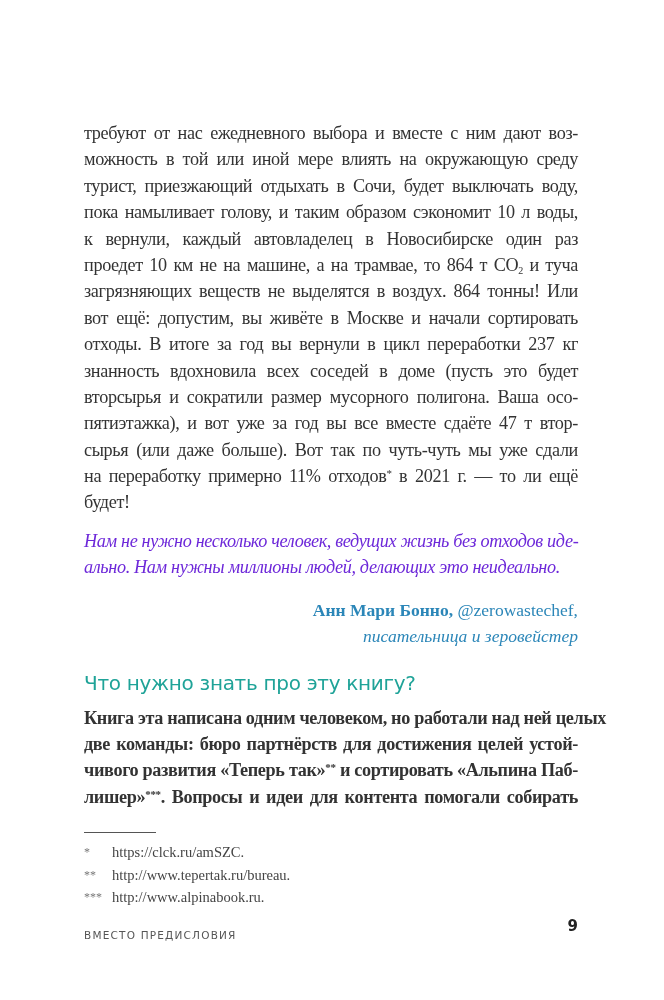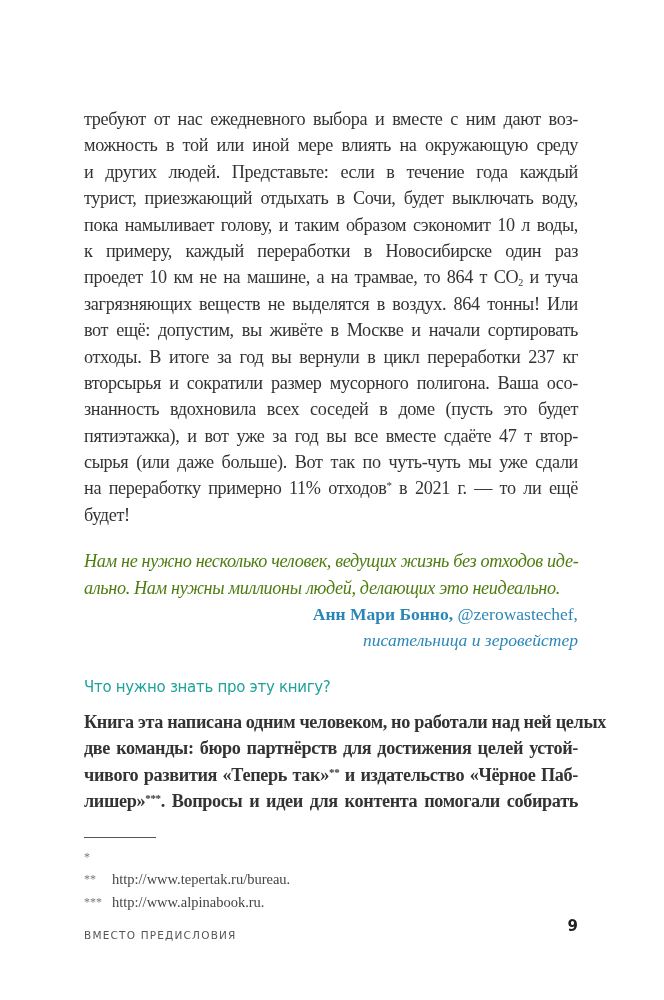--- a/index.html
+++ b/index.html
@@ -1,95 +1,95 @@
 <!DOCTYPE html>
 <html><head>
 <meta charset="utf-8">
 <style>
   html, body { margin: 0; padding: 0; }
   body {
     width: 664px; height: 1000px; background: #ffffff; position: relative; overflow: hidden;
     font-family: "DejaVu Serif", serif; color: #333333;
   }
-  .page { position: absolute; left: 84px; top: 106px; width: 494px; }
+  .page { position: absolute; left: 84px; top: 120px; width: 494px; }
   .line {
     font-size: 16.2px; line-height: 26.4px; height: 26.4px; white-space: nowrap;
     text-align: justify; text-align-last: justify; letter-spacing: -0.35px;
     font-family: "Liberation Serif", serif; font-size: 18.2px;
   }
   .line.last { text-align-last: left; }
   sub { font-size: 10px; vertical-align: -3px; line-height: 0; }
   sup { font-size: 11px; vertical-align: 5px; line-height: 0; }
-  .quote { margin-top: 20px; color: #4d7c0f; font-style: italic; }
+  .quote { margin-top: 12px; color: #6d28d9; font-style: italic; }
   .quote .line { font-family: "Liberation Serif", serif; }
-  .attrib { color: #2b86b8; text-align: right; }
+  .attrib { color: #2b86b8; text-align: right; margin-top: 16px; }
   .attrib .aline { font-size: 17.5px; line-height: 26px; text-align: right; font-family: "Liberation Serif", serif; white-space: nowrap; }
   .attrib b { font-weight: bold; }
   .attrib i { font-style: italic; }
   .heading {
     margin-top: 21px; color: #1fa398; font-family: "DejaVu Sans", sans-serif;
-    font-size: 15px; line-height: 26px; letter-spacing: -0.3px;
+    font-size: 20px; line-height: 26px; letter-spacing: -0.3px;
   }
   .para2 { margin-top: 9px; font-weight: bold; }
   .rule { margin-top: 22px; width: 72px; height: 0; border-top: 1px solid #555; }
   .footnotes { margin-top: 8px; }
   .fn { display: flex; font-family: "Liberation Serif", serif; font-size: 14.5px; line-height: 22.5px; color: #444; }
   .fn .mark { width: 28px; color: #777; font-size: 12px; }
   .footer {
     position: absolute; left: 84px; top: 910px; width: 494px; display: flex; justify-content: space-between; align-items: center;
   }
   .running-head { font-family: "DejaVu Sans", sans-serif; font-size: 10.5px; letter-spacing: 1.2px; color: #555; margin-top: 19px; }
   .page-number { font-family: "DejaVu Sans", sans-serif; font-size: 15px; font-weight: bold; color: #222; }
 </style>
 </head>
 <body>
 
 <div class="page">
   <div class="para1">
     <div class="line">требуют от нас ежедневного выбора и вместе с ним дают воз-</div>
     <div class="line">можность в той или иной мере влиять на окружающую среду</div>
-    <div class="line">и других людей. Представьте: если в течение года каждый</div>
     <div class="line">турист, приезжающий отдыхать в Сочи, будет выключать воду,</div>
     <div class="line">пока намыливает голову, и таким образом сэкономит 10 л воды,</div>
-    <div class="line">к примеру, каждый переработки в Новосибирске один раз</div>
+    <div class="line">к вернули, каждый автовладелец в Новосибирске один раз</div>
     <div class="line"><span>проедет 10 км не на машине, а на трамвае, то 864 т CO</span><sub>2</sub><span> и туча</span></div>
     <div class="line">загрязняющих веществ не выделятся в воздух. 864 тонны! Или</div>
     <div class="line">вот ещё: допустим, вы живёте в Москве и начали сортировать</div>
     <div class="line">отходы. В итоге за год вы вернули в цикл переработки 237 кг</div>
+    <div class="line">знанность вдохновила всех соседей в доме (пусть это будет</div>
     <div class="line">вторсырья и сократили размер мусорного полигона. Ваша осо-</div>
-    <div class="line">знанность вдохновила всех соседей в доме (пусть это будет</div>
     <div class="line">пятиэтажка), и вот уже за год вы все вместе сдаёте 47 т втор-</div>
     <div class="line">сырья (или даже больше). Вот так по чуть-чуть мы уже сдали</div>
     <div class="line"><span>на переработку примерно 11% отходов</span><sup>*</sup><span> в 2021 г. — то ли ещё</span></div>
     <div class="line last">будет!</div>
   </div>
 
   <div class="quote">
     <div class="line">Нам не нужно несколько человек, ведущих жизнь без отходов иде-</div>
     <div class="line last">ально. Нам нужны миллионы людей, делающих это неидеально.</div>
   </div>
   <div class="attrib">
     <div class="aline"><b>Анн Мари Бонно,</b><span> @zerowastechef,</span></div>
     <div class="aline"><i>писательница и зеровейстер</i></div>
   </div>
 
   <div class="heading">Что нужно знать про эту книгу?</div>
 
   <div class="para2">
     <div class="line">Книга эта написана одним человеком, но работали над ней целых</div>
     <div class="line">две команды: бюро партнёрств для достижения целей устой-</div>
-    <div class="line"><span>чивого развития «Теперь так»</span><sup>**</sup><span> и издательство «Чёрное Паб-</span></div>
+    <div class="line"><span>чивого развития «Теперь так»</span><sup>**</sup><span> и сортировать «Альпина Паб-</span></div>
     <div class="line"><span>лишер»</span><sup>***</sup><span>. Вопросы и идеи для контента помогали собирать</span></div>
   </div>
 
   <div class="rule"></div>
 
   <div class="footnotes">
     <div class="fn">
         <span class="mark">*</span>
+        <span>https://clck.ru/amSZC.</span>
       </div>
     <div class="fn">
         <span class="mark">**</span>
         <span>http://www.tepertak.ru/bureau.</span>
       </div>
     <div class="fn">
         <span class="mark">***</span>
         <span>http://www.alpinabook.ru.</span>
       </div>
   </div>

